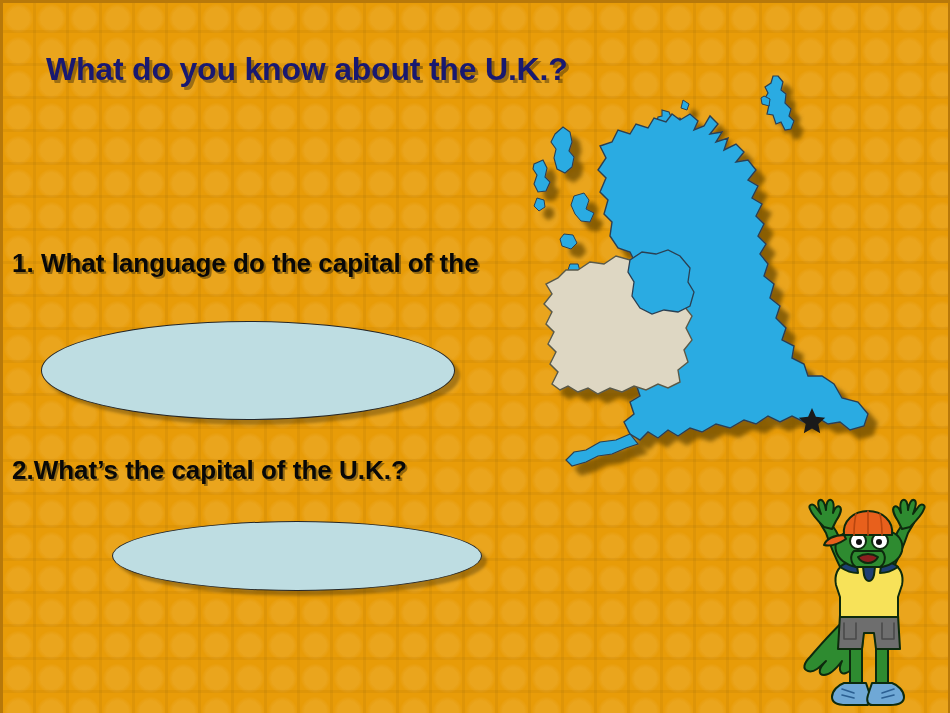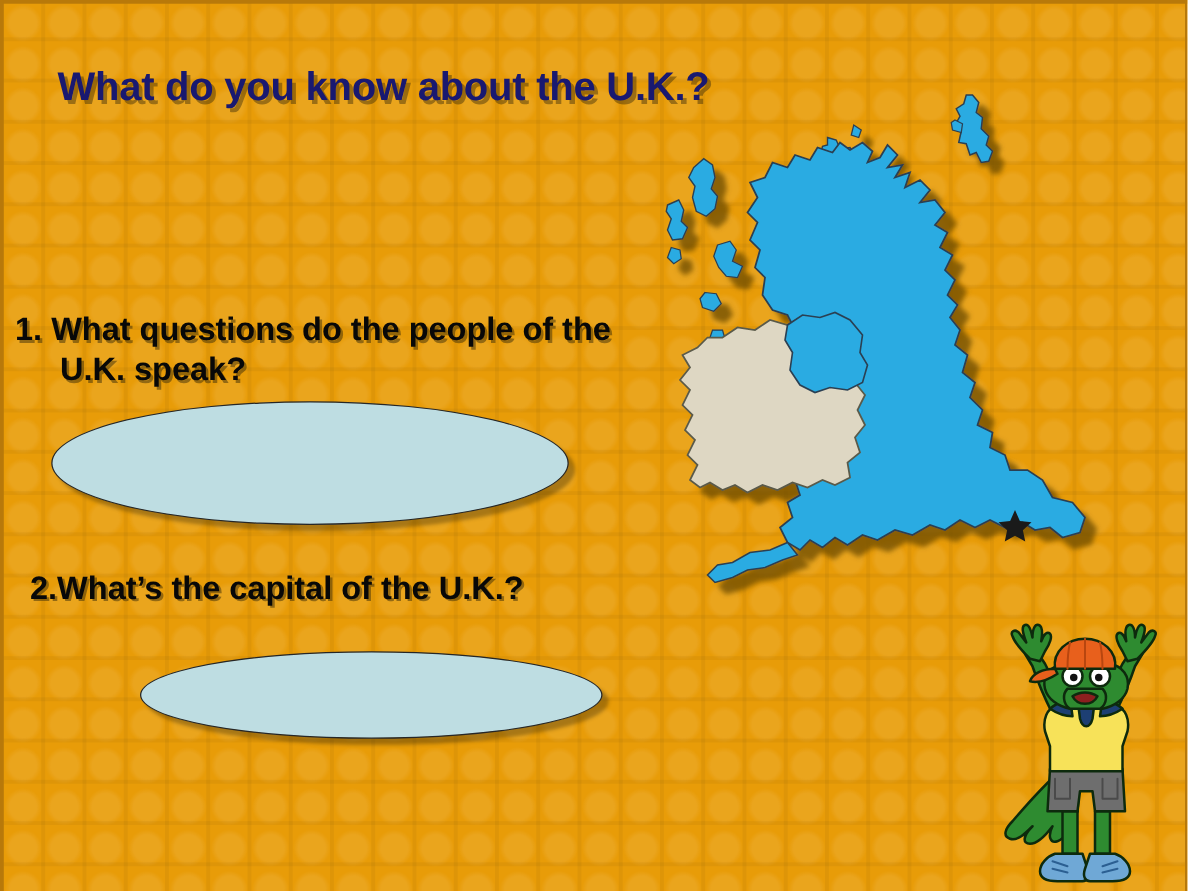--- a/index.html
+++ b/index.html
@@ -64,21 +64,21 @@
   .question {
     position: absolute;
     font-size: 26px;
     font-weight: bold;
     color: #080808;
     text-shadow: 2px 2px 0 rgba(60,45,10,0.5);
     line-height: 1.22;
   }
   .q1 { left: 12px; top: 248px; width: 560px; }
   .q1 .cont { display: block; padding-left: 36px; }
-  .q2 { left: 24px; top: 455px; white-space: nowrap; text-align: right; }
+  .q2 { left: 12px; top: 455px; white-space: nowrap; text-align: right; }
 
   .answer-ellipse {
     position: absolute;
     background: #bedde2;
     border: 1.5px solid #262626;
     border-radius: 50%;
     box-shadow: 5px 5px 3px rgba(60,45,10,0.38);
     box-sizing: border-box;
   }
   .ell1 { left: 41px;  top: 321px; width: 414px; height: 99px; }
@@ -118,22 +118,21 @@
 </head>
 <body>
 
 <div id="slide">
 
   <div class="title">What do you know about the U.K.?</div>
 
 
   <div class="question q1">
     <span>1.</span>
-    <span>What questions do the people of the</span>
-    <span class="cont">U.K. speak?</span>
+    <span>What language do the capital of the</span>
   </div>
 
   <div class="answer-ellipse ell1"></div>
 
   <div class="question q2">
     <span>2.</span><span>What’s the capital of the U.K.?</span>
   </div>
 
   <div class="answer-ellipse ell2"></div>
 

